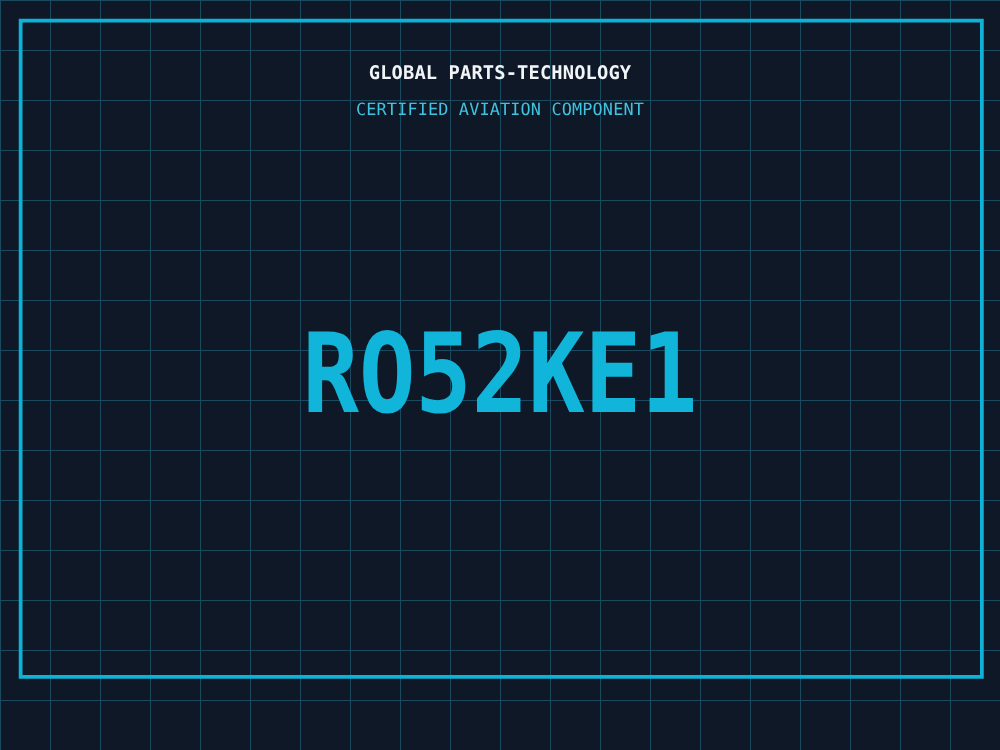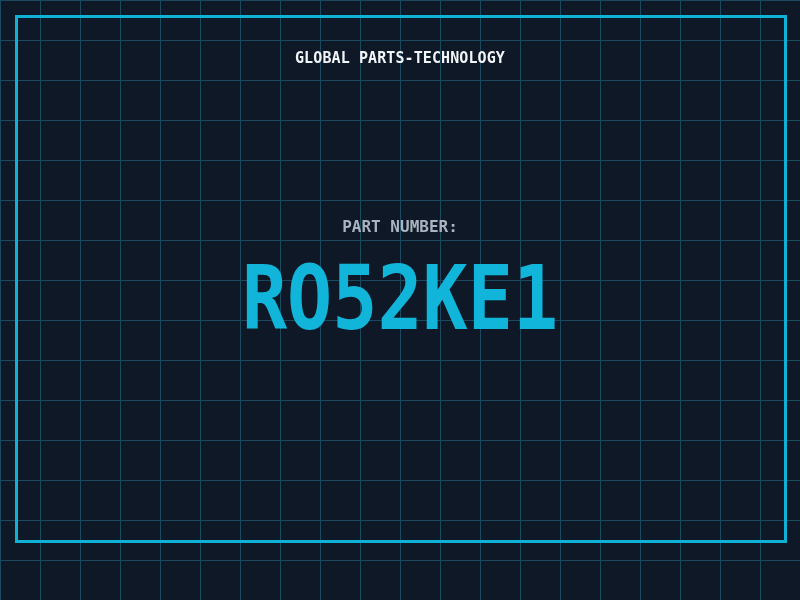--- a/index.html
+++ b/index.html
@@ -85,18 +85,18 @@
 </style>
 </head>
 <body>
 
 <div class="stage">
   <div class="grid"></div>
   <div class="frame"></div>
 
   <div class="txt company">GLOBAL PARTS-TECHNOLOGY</div>
 
+  <div class="txt subtitle">CERTIFIED AVIATION COMPONENT</div>
 
-  <div class="txt part-label">PART NUMBER:</div>
 
   <div class="txt part-number">RO52KE1</div>
 
 </div>
 
 </body></html>

